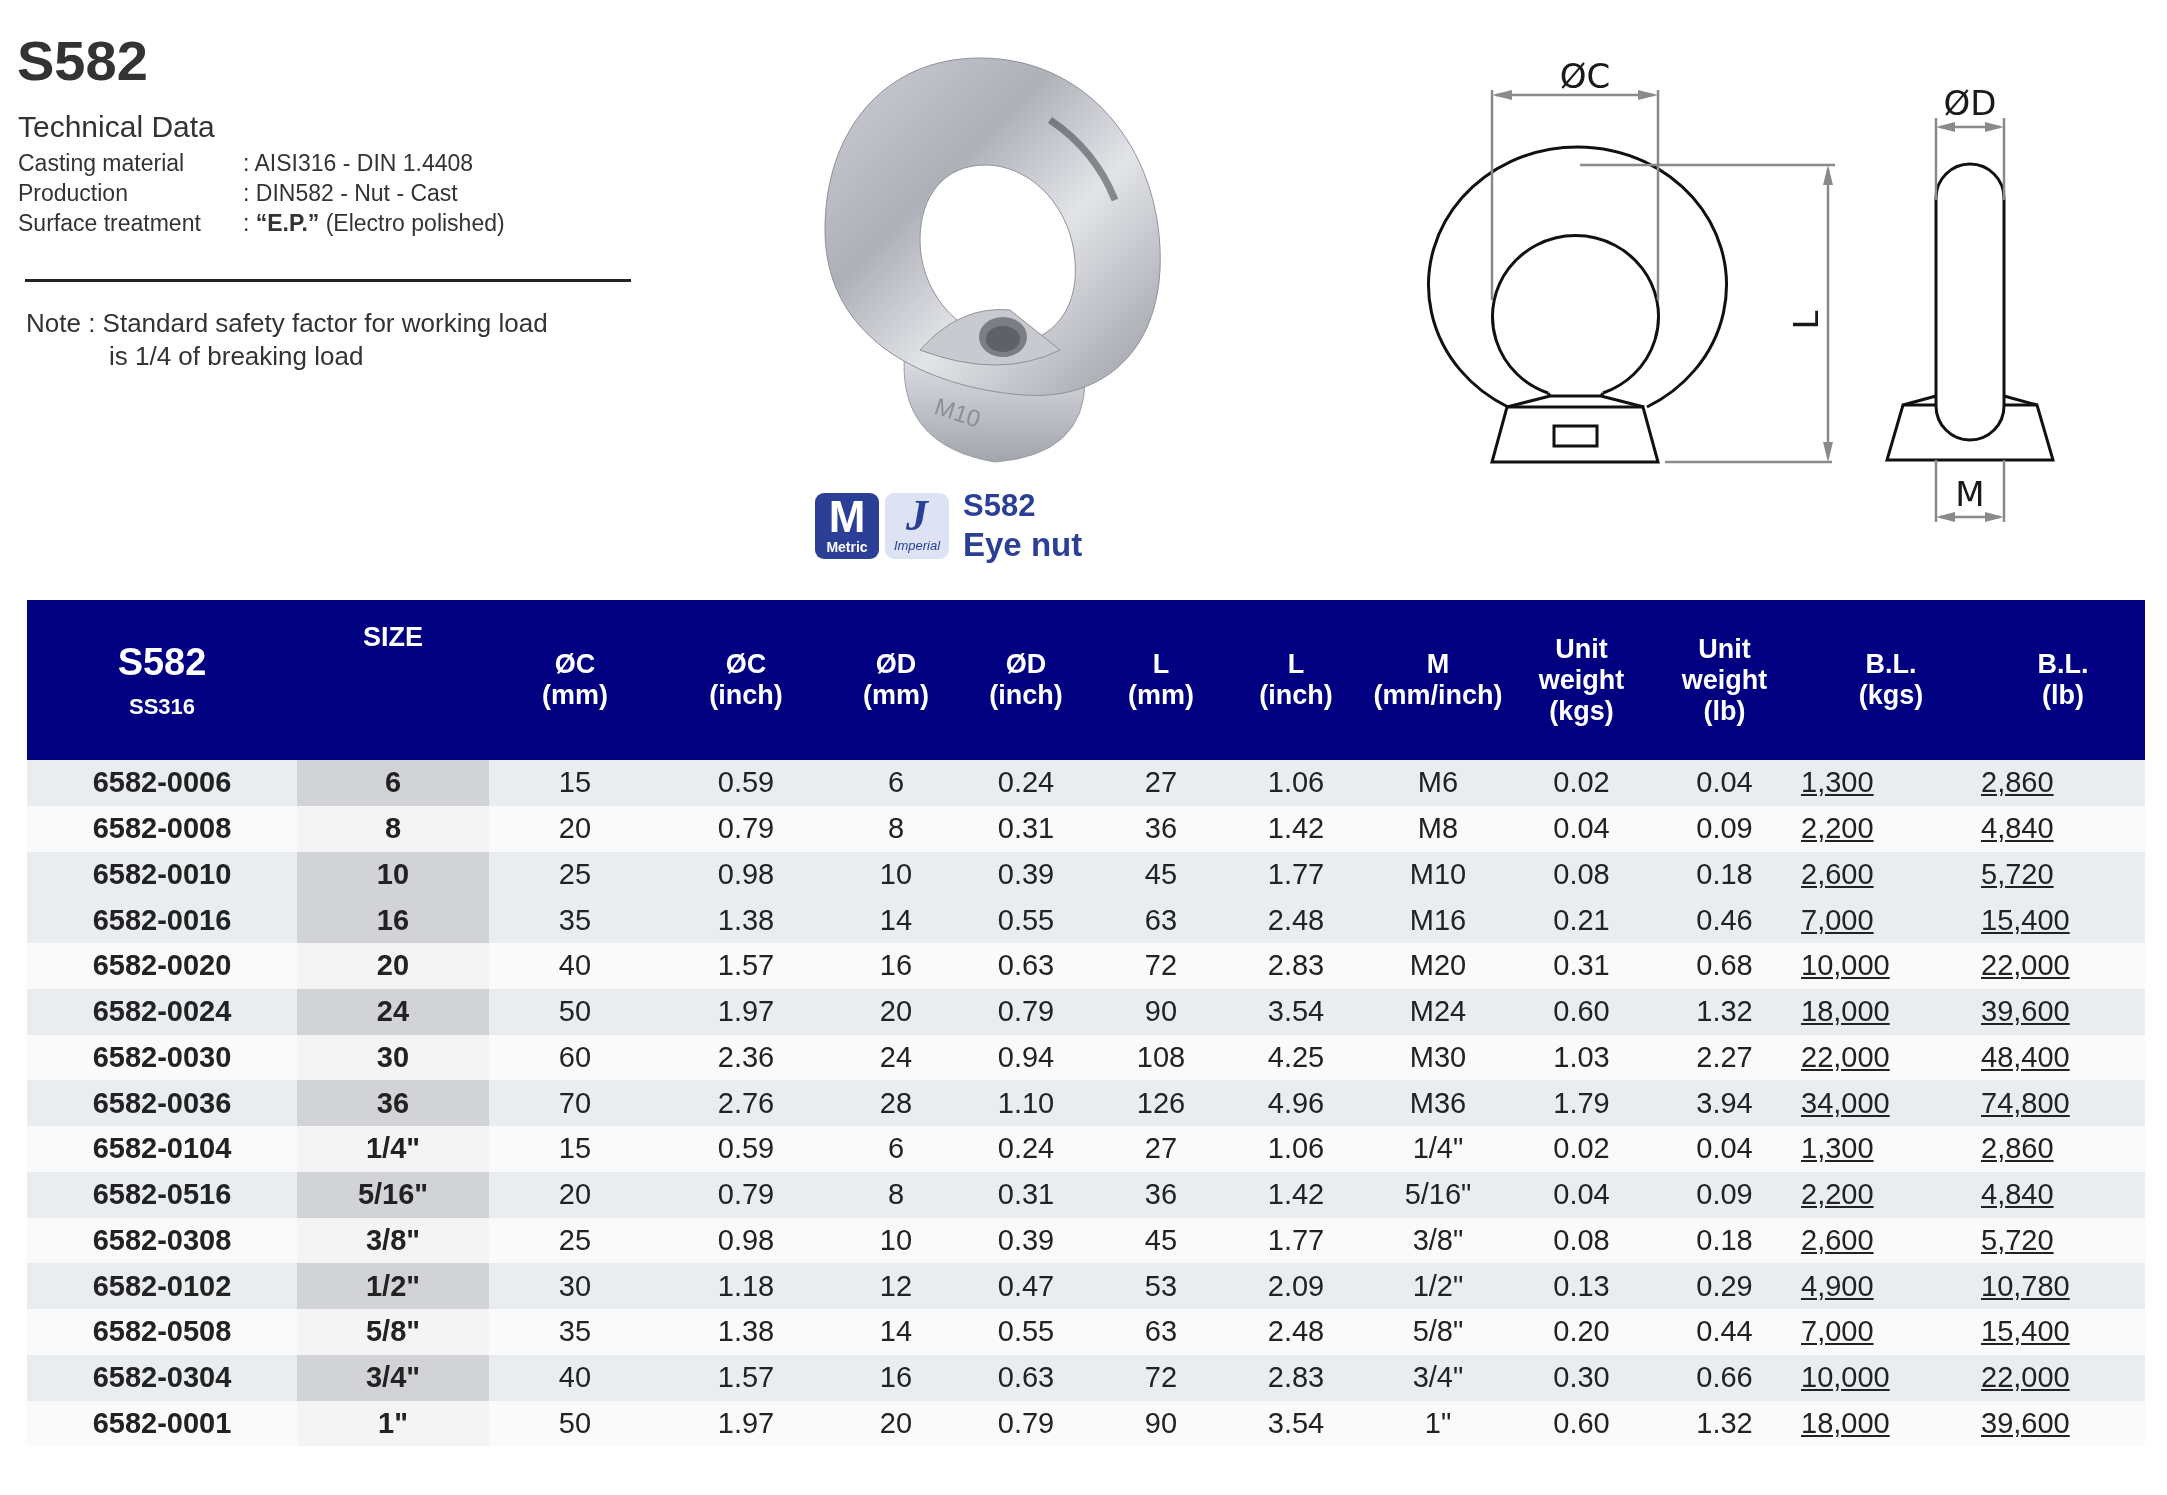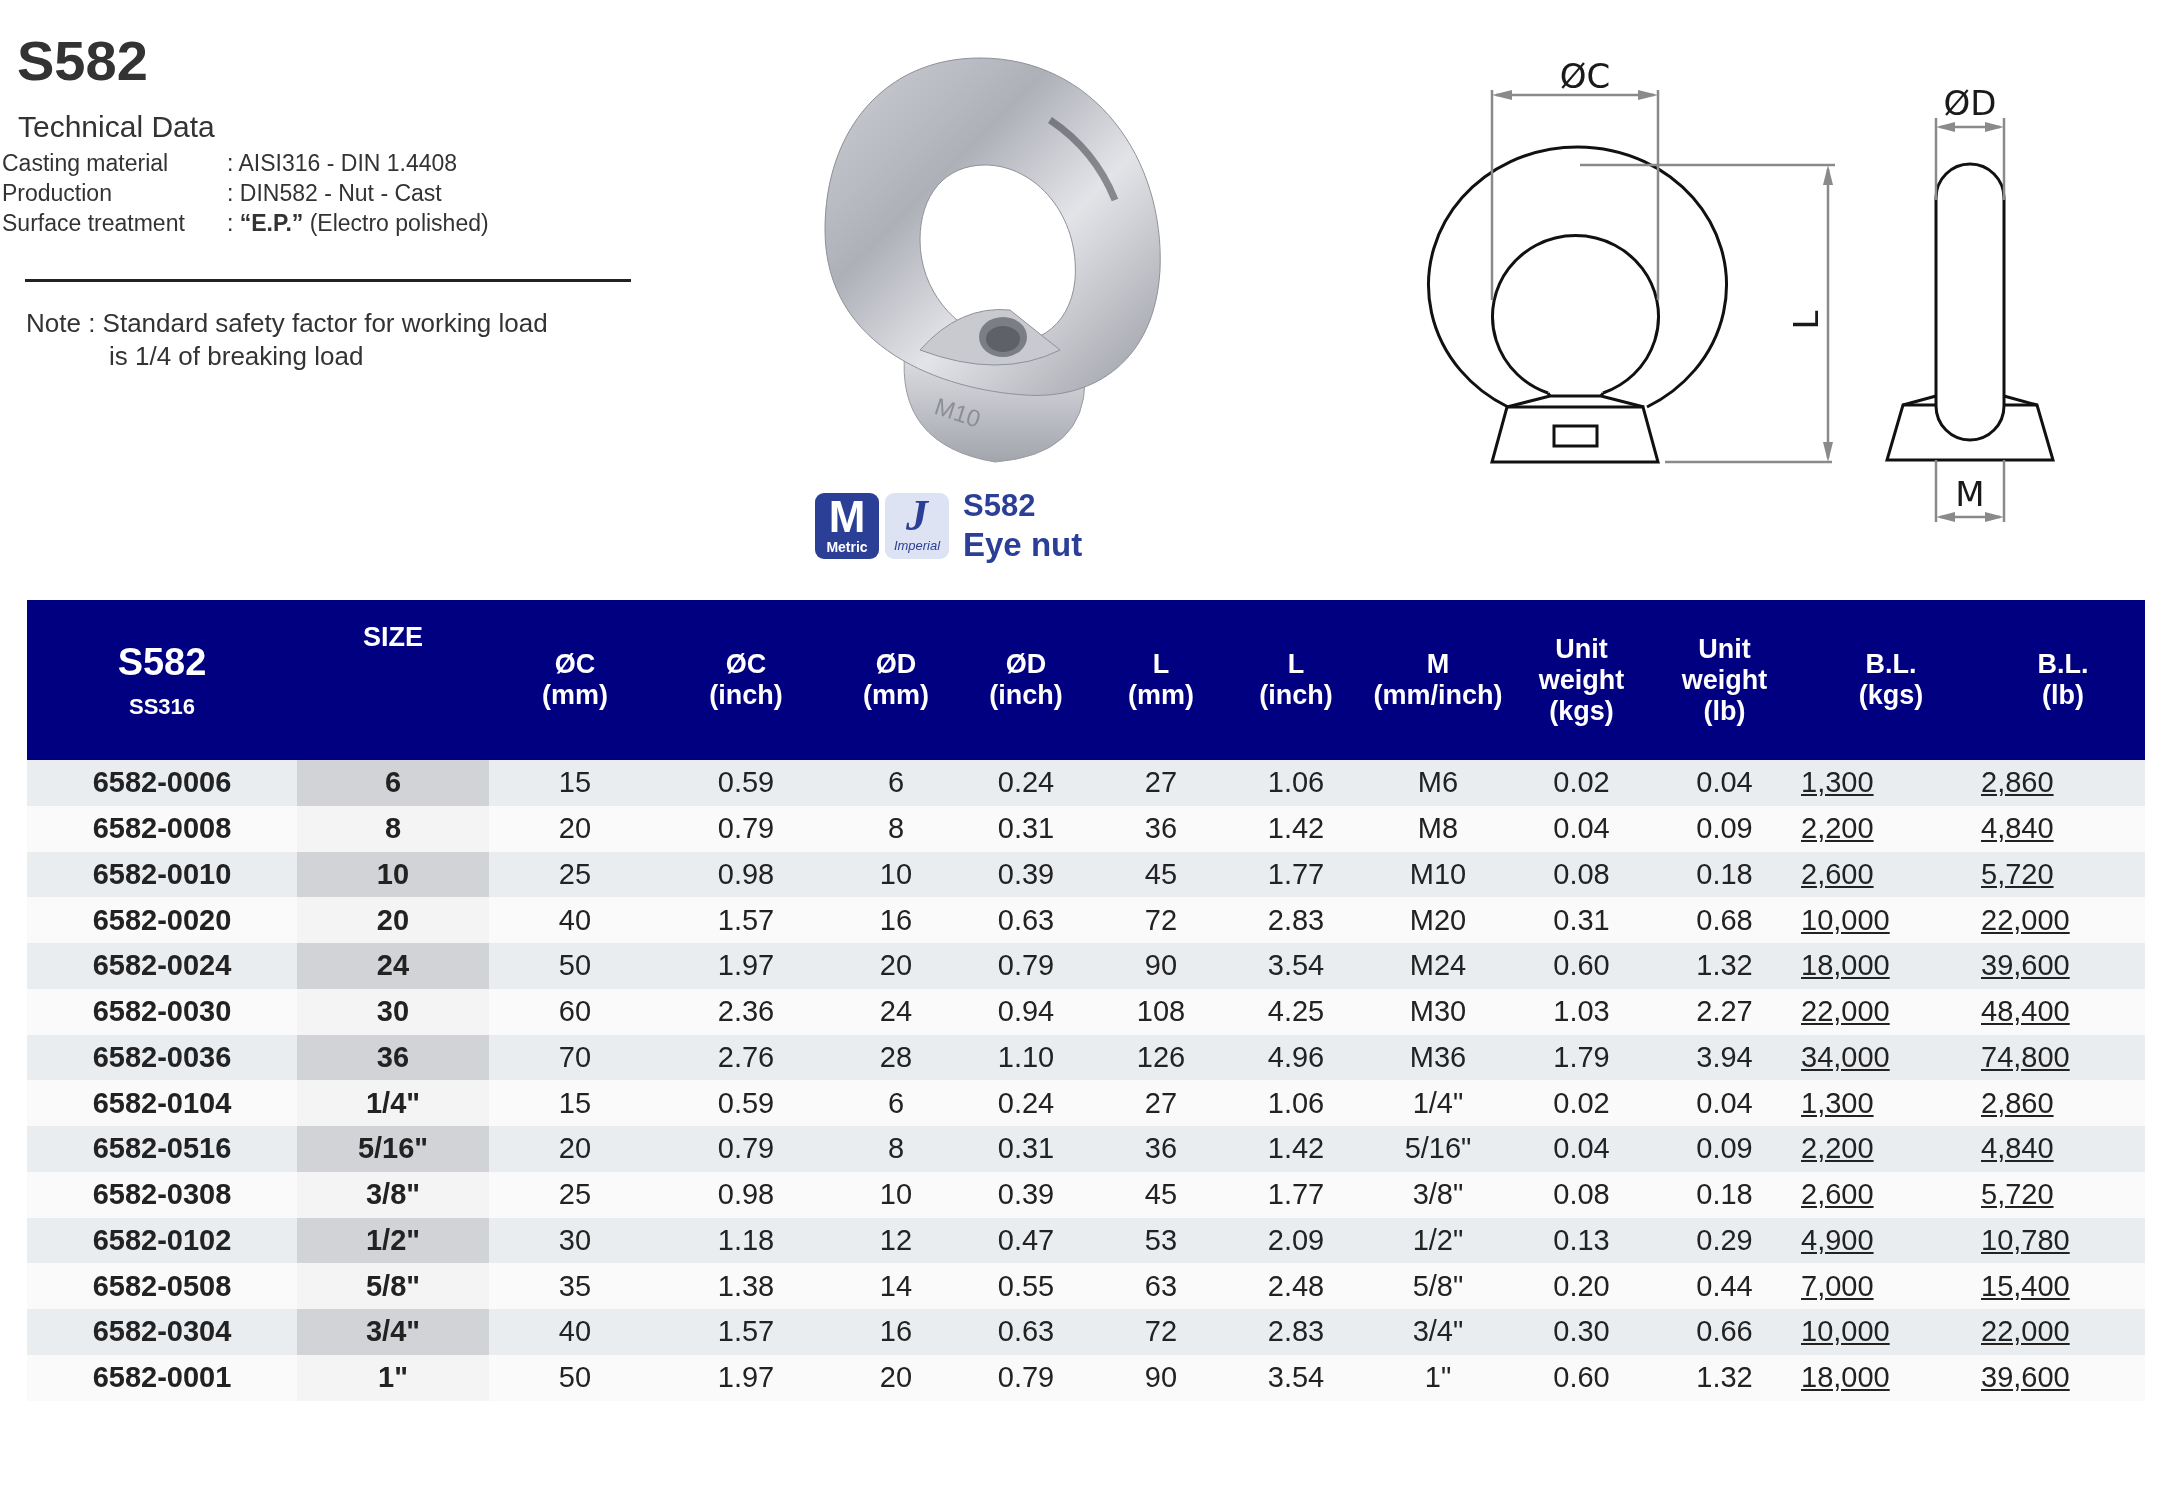--- a/index.html
+++ b/index.html
@@ -3,21 +3,21 @@
 <meta charset="utf-8">
 <style>
   html, body { margin: 0; padding: 0; background: #ffffff; }
   body { width: 2167px; height: 1495px; position: relative; overflow: hidden;
          font-family: "Liberation Sans", sans-serif; color: #2b2b2b; }
   .abs { position: absolute; }
 
   
   #title { left: 17px; top: 28px; font-size: 56px; font-weight: bold; color: #333; letter-spacing: 0px; }
   #tech-title { left: 18px; top: 110px; font-size: 30px; color: #333; }
-  .spec-row { position: absolute; left: 2px; font-size: 23px; color: #333; white-space: nowrap; }
+  .spec-row { position: absolute; left: 18px; font-size: 23px; color: #333; white-space: nowrap; }
   .spec-row .lbl { display: inline-block; width: 225px; }
   .spec-row .ep { font-weight: bold; }
   #rule { left: 25px; top: 279px; width: 606px; height: 3px; background: #222; }
   #note1 { left: 26px; top: 308px; font-size: 26px; color: #333; white-space: nowrap; }
   #note2 { left: 109px; top: 341px; font-size: 26px; color: #333; white-space: nowrap; text-align: center; }
 
   
   #photo { left: 795px; top: 50px; width: 380px; height: 420px; }
 
   
@@ -273,20 +273,35 @@
         <td>10</td>
         <td>0.39</td>
         <td>45</td>
         <td>1.77</td>
         <td>M10</td>
         <td>0.08</td>
         <td>0.18</td>
         <td class="right">2,600</td>
         <td class="right">5,720</td>
       </tr>
+      <tr class="odd">
+        <td class="code">6582-0016</td>
+        <td class="size">16</td>
+        <td>35</td>
+        <td>1.38</td>
+        <td>14</td>
+        <td>0.55</td>
+        <td>63</td>
+        <td>2.48</td>
+        <td>M16</td>
+        <td>0.21</td>
+        <td>0.46</td>
+        <td class="right">7,000</td>
+        <td class="right">15,400</td>
+      </tr>
       <tr class="even">
         <td class="code">6582-0020</td>
         <td class="size">20</td>
         <td>40</td>
         <td>1.57</td>
         <td>16</td>
         <td>0.63</td>
         <td>72</td>
         <td>2.83</td>
         <td>M20</td>

